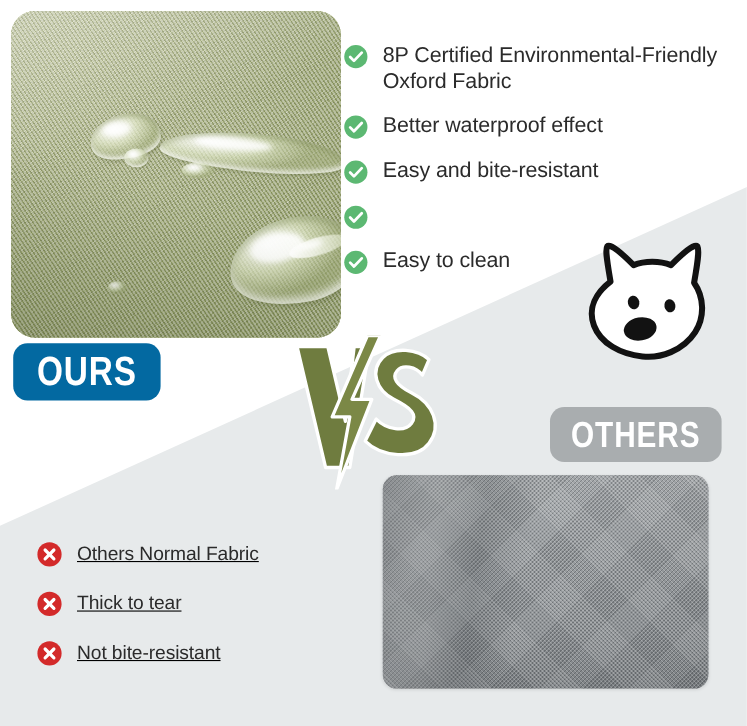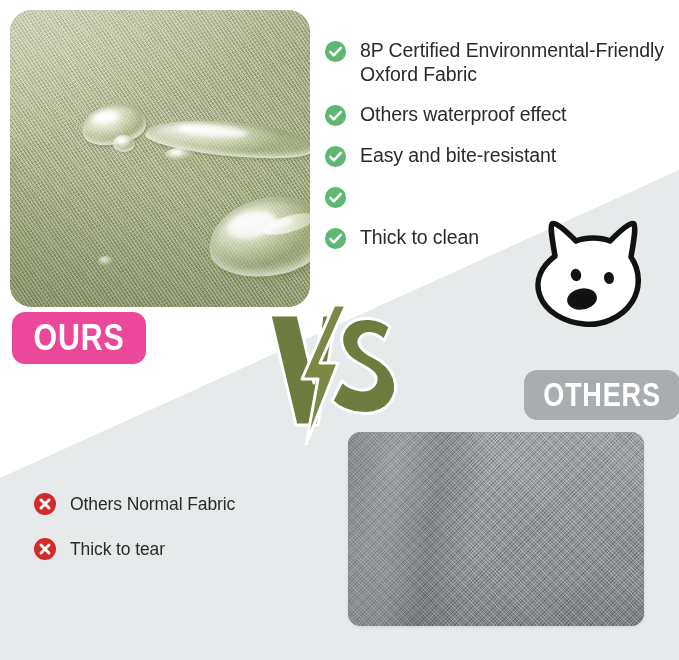--- a/index.html
+++ b/index.html
@@ -103,47 +103,47 @@
   .badge{
     position:absolute;
     display:flex; align-items:center; justify-content:center;
     font-weight:bold;
     color:#ffffff;
     letter-spacing:1px;
     font-family:"Liberation Sans Narrow","Liberation Sans", sans-serif;
     transform:scaleX(.82);
   }
   .badge-wrap{ position:absolute; border-radius:13px; }
-  .ours-wrap{ left:12px; top:312px; width:134px; height:52px; background:#ec4899; }
+  .ours-wrap{ left:12px; top:312px; width:134px; height:52px; background:#0369a1; }
   .ours-wrap .badge{ inset:0; font-size:37px; }
-  .others-wrap{ left:524px; top:370px; width:156px; height:50px; background:#a9adaf; }
+  .others-wrap{ left:500px; top:370px; width:156px; height:50px; background:#a9adaf; }
   .others-wrap .badge{ inset:0; font-size:33px; }
 
   
   .vs-logo{ position:absolute; left:262px; top:305px; width:150px; height:140px; }
   .vs-logo svg{ display:block; width:100%; height:100%; }
 
   
   .dog-art{ position:absolute; left:522px; top:212px; width:140px; height:122px; }
   .dog-art svg{ display:block; width:100%; height:100%; }
 
   
-  .pros{ position:absolute; left:324px; top:38px; width:348px; }
+  .pros{ position:absolute; left:312px; top:38px; width:348px; }
   .pros .row{ display:flex; align-items:flex-start; margin-bottom:16px; }
   .pros .row:last-child{ margin-bottom:0; }
   .ico{ flex:0 0 auto; width:23px; height:23px; margin-right:13px; margin-top:2px; }
   .ico svg{ display:block; width:100%; height:100%; }
   .pros .txt{
     font-size:19.5px; line-height:24px; color:#2b2b2b;
     letter-spacing:-.1px;
   }
 
   
   .cons{ position:absolute; left:33px; top:492px; width:300px; }
-  .cons .row{ display:flex; align-items:center; margin-bottom:21px; }
+  .cons .row{ display:flex; align-items:flex-start; margin-bottom:21px;text-decoration:underline; }
   .cons .row:last-child{ margin-bottom:0; }
   .cons .ico{ width:24px; height:24px; margin-right:13px; margin-top:0; }
   .cons .txt{ font-size:17.5px; line-height:22px; color:#2b2b2b; letter-spacing:-.1px; }
 
   
   .gray-photo{
     position:absolute; left:348px; top:432px; width:296px; height:194px;
     border-radius:13px; overflow:hidden;
     background:#9a9ea1;
     box-shadow:0 1px 3px rgba(0,0,0,.10);
@@ -204,21 +204,21 @@
       </span>
       <span class="txt">8P Certified Environmental-Friendly Oxford Fabric</span>
     </div>
     <div class="row">
       <span class="ico">
         <svg viewBox="0 0 24 24">
             <circle cx="12" cy="12" r="11" fill="#5cb872"></circle>
             <path d="M6.6 12.3l3.6 3.7 7.4-7.8" fill="none" stroke="#ffffff" stroke-width="2.6" stroke-linecap="round" stroke-linejoin="round"></path>
           </svg>
       </span>
-      <span class="txt">Others waterproof effect</span>
+      <span class="txt">Better waterproof effect</span>
     </div>
     <div class="row">
       <span class="ico">
         <svg viewBox="0 0 24 24">
             <circle cx="12" cy="12" r="11" fill="#5cb872"></circle>
             <path d="M6.6 12.3l3.6 3.7 7.4-7.8" fill="none" stroke="#ffffff" stroke-width="2.6" stroke-linecap="round" stroke-linejoin="round"></path>
           </svg>
       </span>
       <span class="txt">Easy and bite-resistant</span>
     </div>
@@ -230,21 +230,21 @@
           </svg>
       </span>
     </div>
     <div class="row">
       <span class="ico">
         <svg viewBox="0 0 24 24">
             <circle cx="12" cy="12" r="11" fill="#5cb872"></circle>
             <path d="M6.6 12.3l3.6 3.7 7.4-7.8" fill="none" stroke="#ffffff" stroke-width="2.6" stroke-linecap="round" stroke-linejoin="round"></path>
           </svg>
       </span>
-      <span class="txt">Thick to clean</span>
+      <span class="txt">Easy to clean</span>
     </div>
   </div>
 
   <div class="dog-art">
     <svg viewBox="0 0 140 122">
       <path d="M33 44 C30 26 28 15 30 12 C33 9 44 19 54 29
                C64 25 78 25 88 29
                C98 19 109 9 112 12 C114 16 112 28 109 45
                C118 58 119 76 110 90 C99 107 78 114 62 112
                C42 110 24 100 18 84 C12 68 20 54 33 44 Z" fill="#ffffff" stroke="#121212" stroke-width="5.5" stroke-linejoin="round" stroke-linecap="round"></path>
@@ -289,15 +289,24 @@
     </div>
     <div class="row">
       <span class="ico">
         <svg viewBox="0 0 24 24">
             <circle cx="12" cy="12" r="11" fill="#d32a2a"></circle>
             <path d="M8 8l8 8M16 8l-8 8" fill="none" stroke="#ffffff" stroke-width="2.9" stroke-linecap="round"></path>
           </svg>
       </span>
       <span class="txt">Thick to tear</span>
     </div>
+    <div class="row">
+      <span class="ico">
+        <svg viewBox="0 0 24 24">
+            <circle cx="12" cy="12" r="11" fill="#d32a2a"></circle>
+            <path d="M8 8l8 8M16 8l-8 8" fill="none" stroke="#ffffff" stroke-width="2.9" stroke-linecap="round"></path>
+          </svg>
+      </span>
+      <span class="txt">Not bite-resistant</span>
+    </div>
   </div>
 
 </div>
 
 </body></html>

